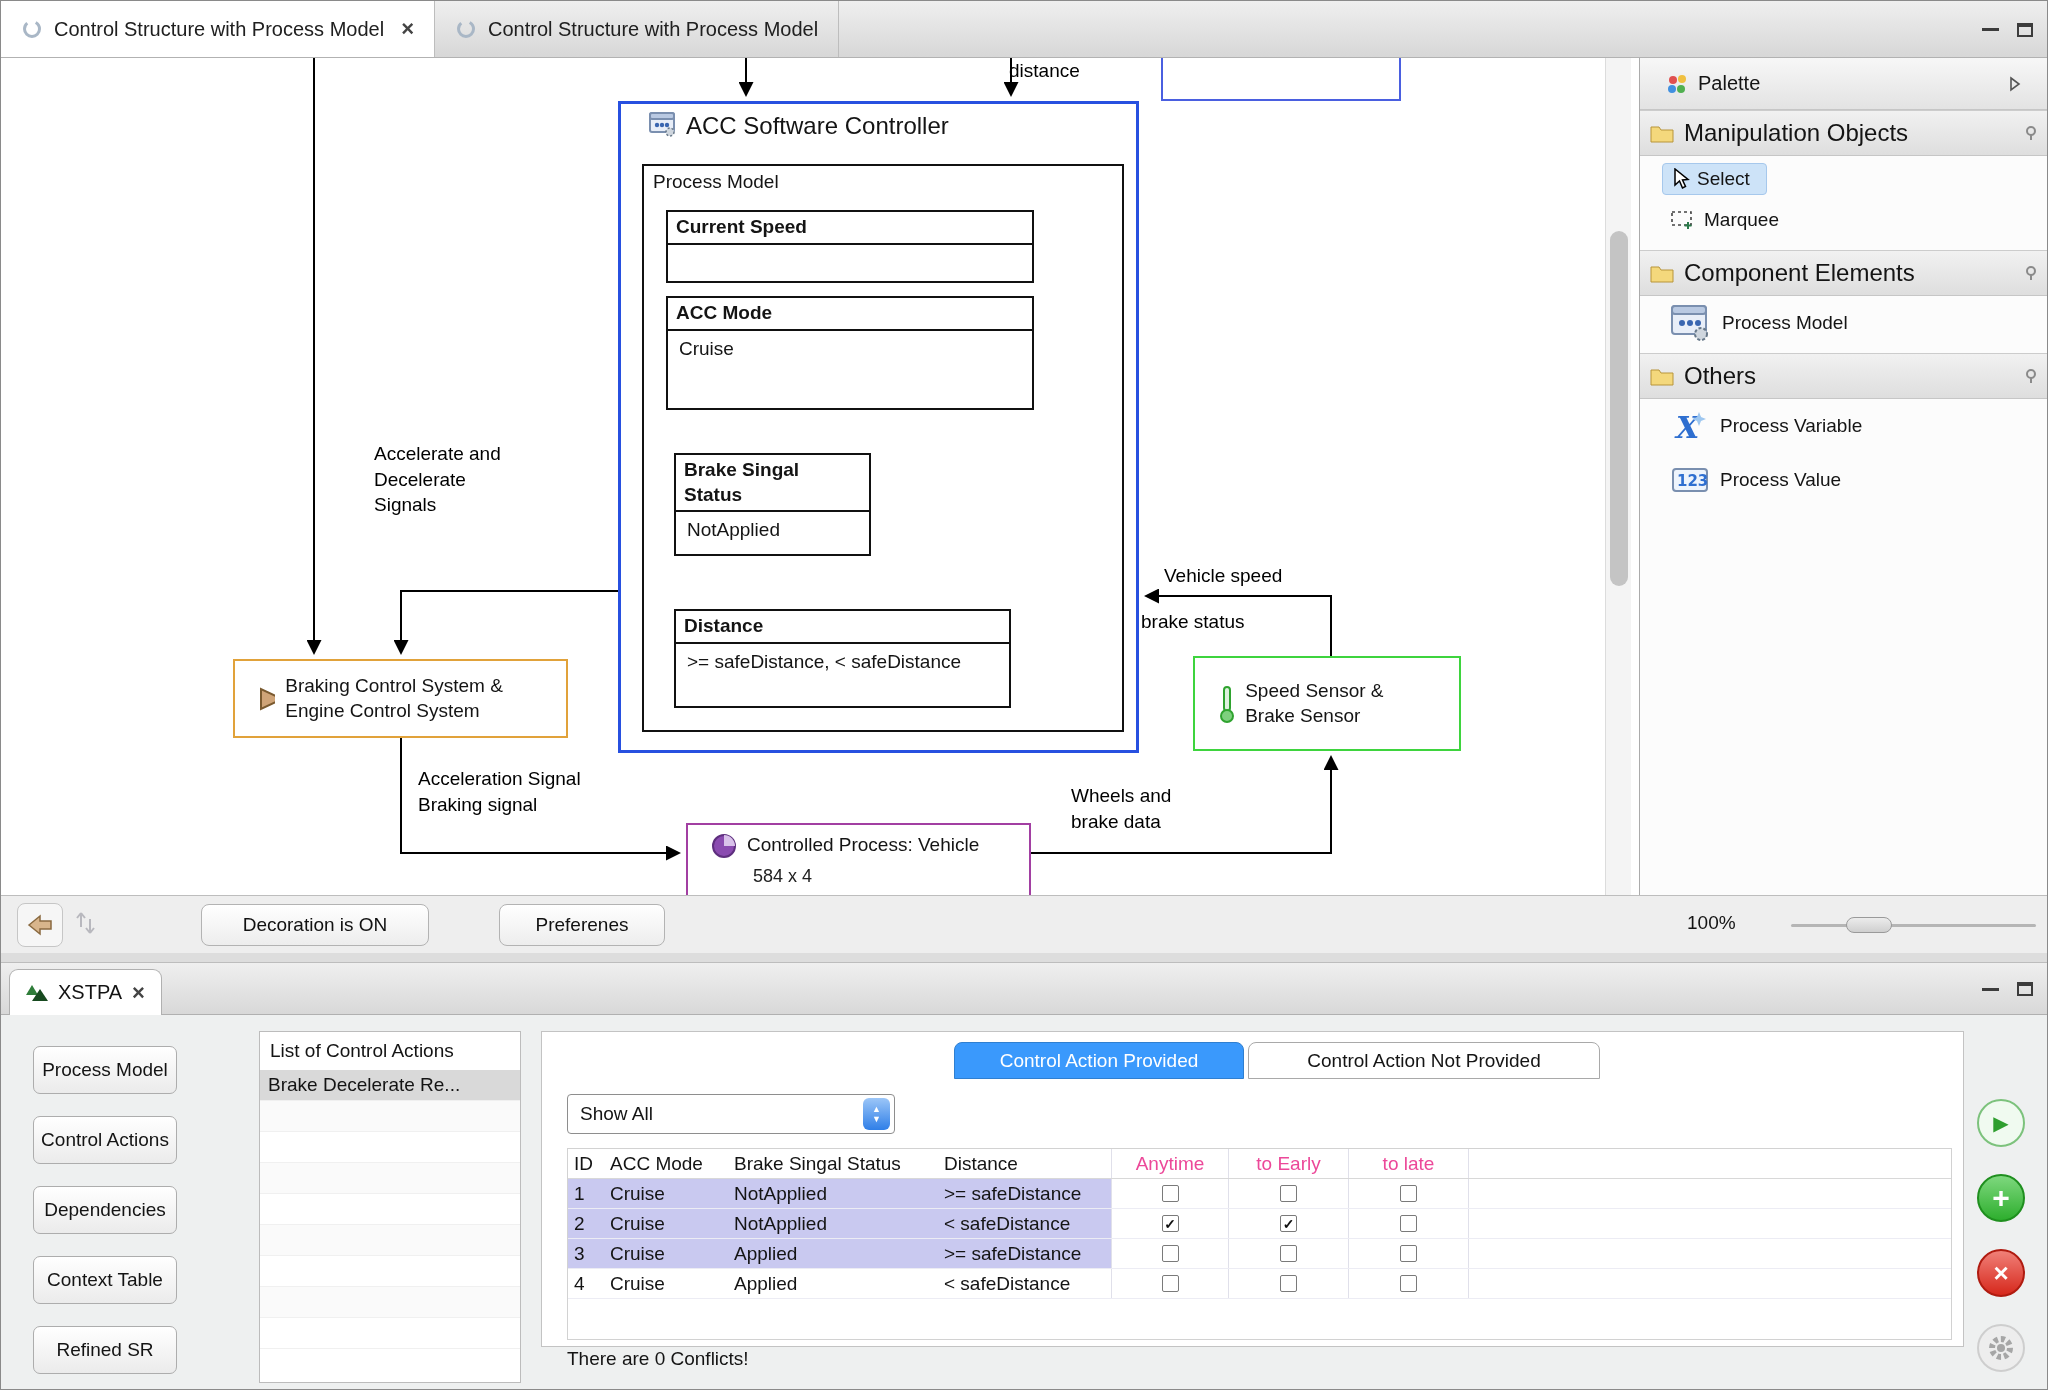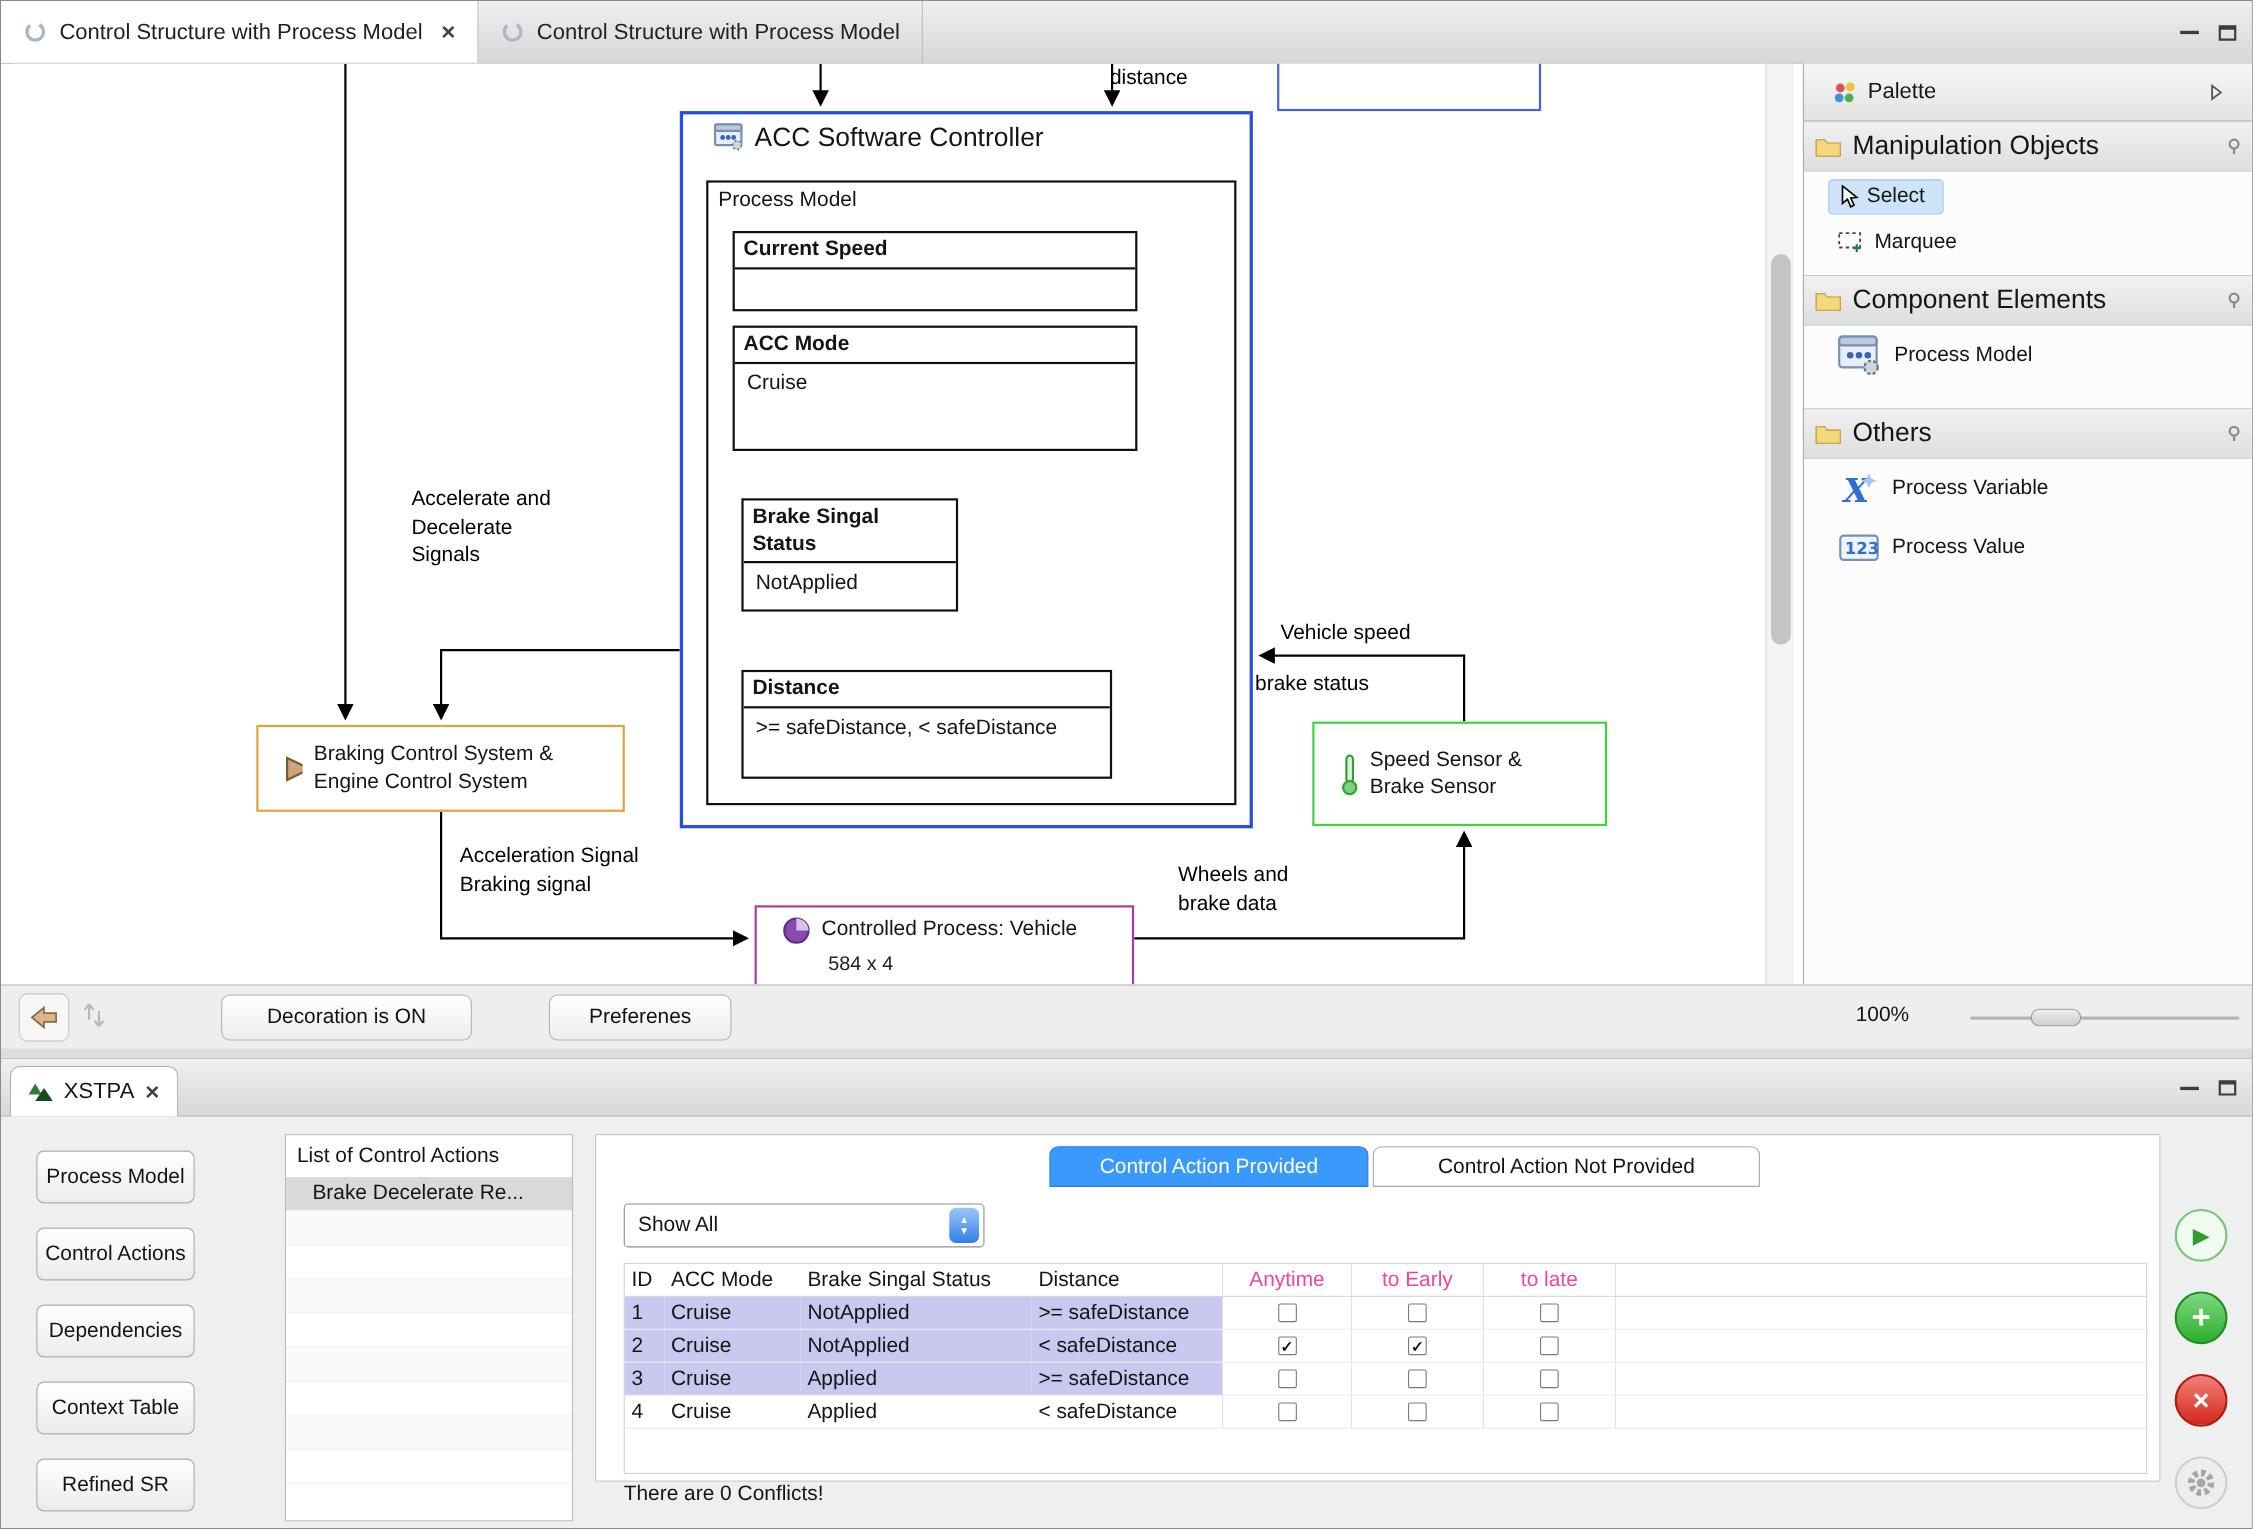--- a/index.html
+++ b/index.html
@@ -80,21 +80,21 @@
   .xtab .xclose{font-size:22px;font-weight:bold;color:#444}
   .xwctls{position:absolute;right:14px;top:0;height:52px;display:flex;align-items:center;gap:18px}
   .xcontent{position:absolute;left:0;top:52px;width:100%;height:376px}
 
   .xnavbtn{position:absolute;left:32px;width:144px;height:48px;border:1px solid #adadad;border-radius:7px;
            background:linear-gradient(#ffffff,#ebebeb);display:flex;align-items:center;justify-content:center;
            font-size:19px;white-space:nowrap;overflow:hidden}
 
   .xlist{position:absolute;left:258px;top:16px;width:262px;height:352px;background:#fff;border:1px solid #bcbcbc;overflow:hidden}
   .xlist .lhdr{padding:8px 10px;font-size:19px}
-  .lrow{height:31px;display:flex;align-items:center;padding:0 24px;font-size:19px;border-bottom:1px solid #f0f0f0;white-space:nowrap;overflow:hidden}
+  .lrow{height:31px;display:flex;align-items:center;padding:0 8px;font-size:19px;border-bottom:1px solid #f0f0f0;white-space:nowrap;overflow:hidden}
   .lrow.sel{background:#d9d9d9}
   .lrow:nth-child(odd){background:#fafafa}
   .lrow.sel:nth-child(odd){background:#d9d9d9}
 
   .xmain{position:absolute;left:540px;top:16px;width:1423px;height:316px;background:#fff;border:1px solid #c3c3c3}
   .vtab{position:absolute;top:10px;height:37px;display:flex;align-items:center;justify-content:center;
         font-size:19px;border:1px solid #a9a9a9;border-radius:8px 8px 0 0;background:#fff}
   .vtab.active{background:#3a99fc;color:#fff;border-color:#2f7fd0}
   .combo{position:absolute;left:25px;top:62px;width:328px;height:40px;border:1px solid #8e8e8e;border-radius:4px;
          background:#fff;display:flex;align-items:center;padding-left:12px;font-size:19px}
@@ -300,21 +300,21 @@
           <rect x="2" y="2" width="34" height="28" rx="3" fill="#e8eef8" stroke="#7a8faf" stroke-width="2"></rect>
           <rect x="2" y="2" width="34" height="8" rx="3" fill="#b9c9e2" stroke="#7a8faf" stroke-width="2"></rect>
           <circle cx="12" cy="19" r="3" fill="#3a66b0"></circle>
             <circle cx="20" cy="19" r="3" fill="#3a66b0"></circle>
             <circle cx="28" cy="19" r="3" fill="#3a66b0"></circle>
           <circle cx="31" cy="30" r="6" fill="#cfd6de" stroke="#667788" stroke-width="2" stroke-dasharray="3 2"></circle>
         </svg>
         <span>Process Model</span>
       </div>
 
-      <div class="psec" style="margin-top:21px">
+      <div class="psec" style="margin-top:3px">
         <svg width="24" height="20">
           <path d="M1 4 h8 l2 3 h12 v12 h-22 z" fill="#f4d87c" stroke="#b8953a"></path>
         </svg>
         <span>Others</span>
         <span class="sp"></span>
         <svg width="16" height="16">
           <circle cx="8" cy="6" r="4" fill="none" stroke="#8a8a8a" stroke-width="2"></circle>
             <line x1="8" y1="10" x2="8" y2="15" stroke="#8a8a8a" stroke-width="2"></line>
         </svg>
       </div>

